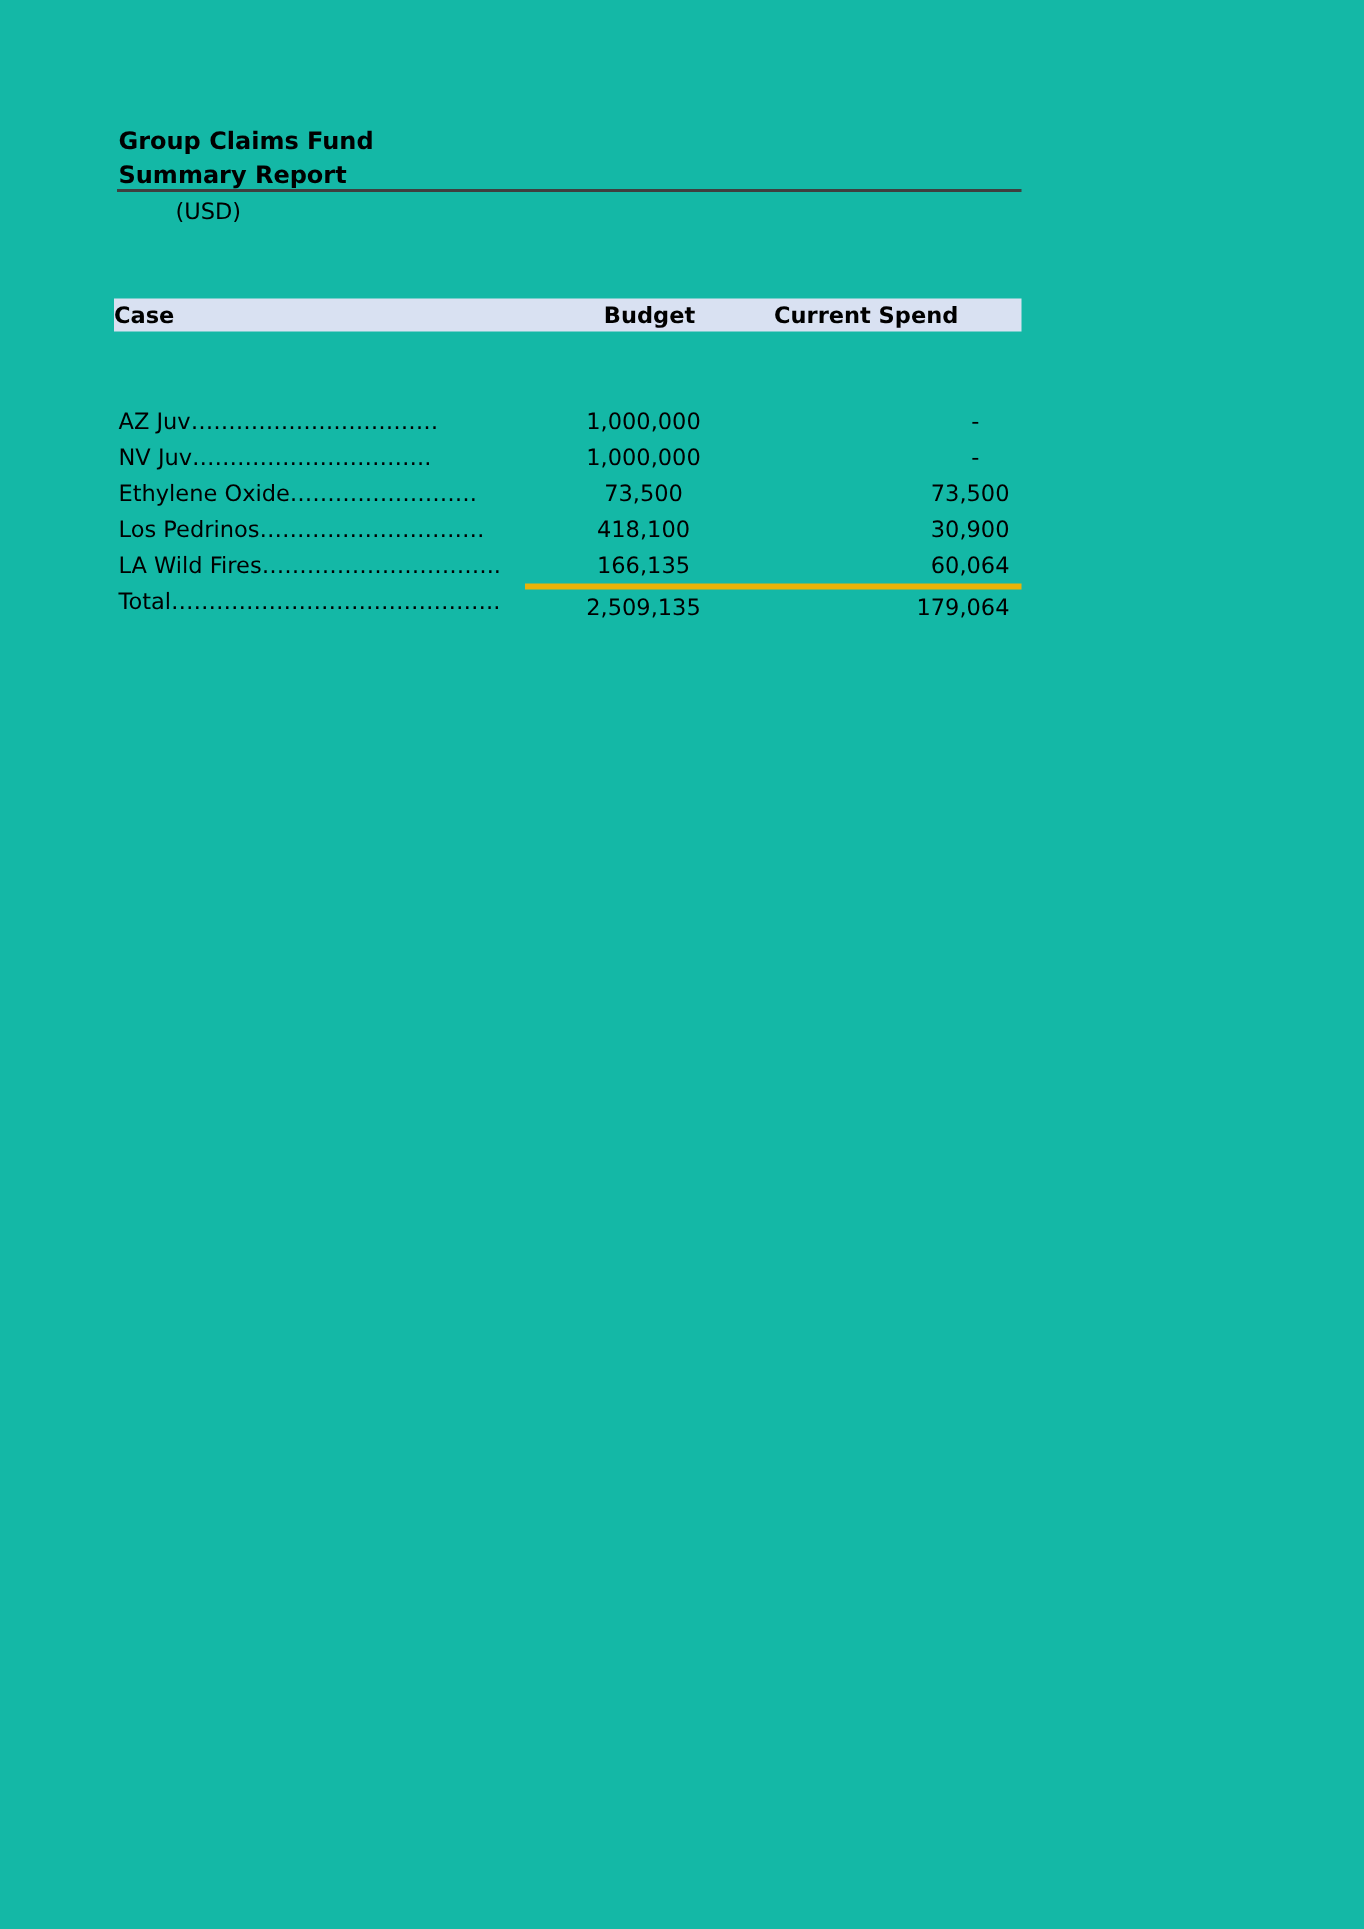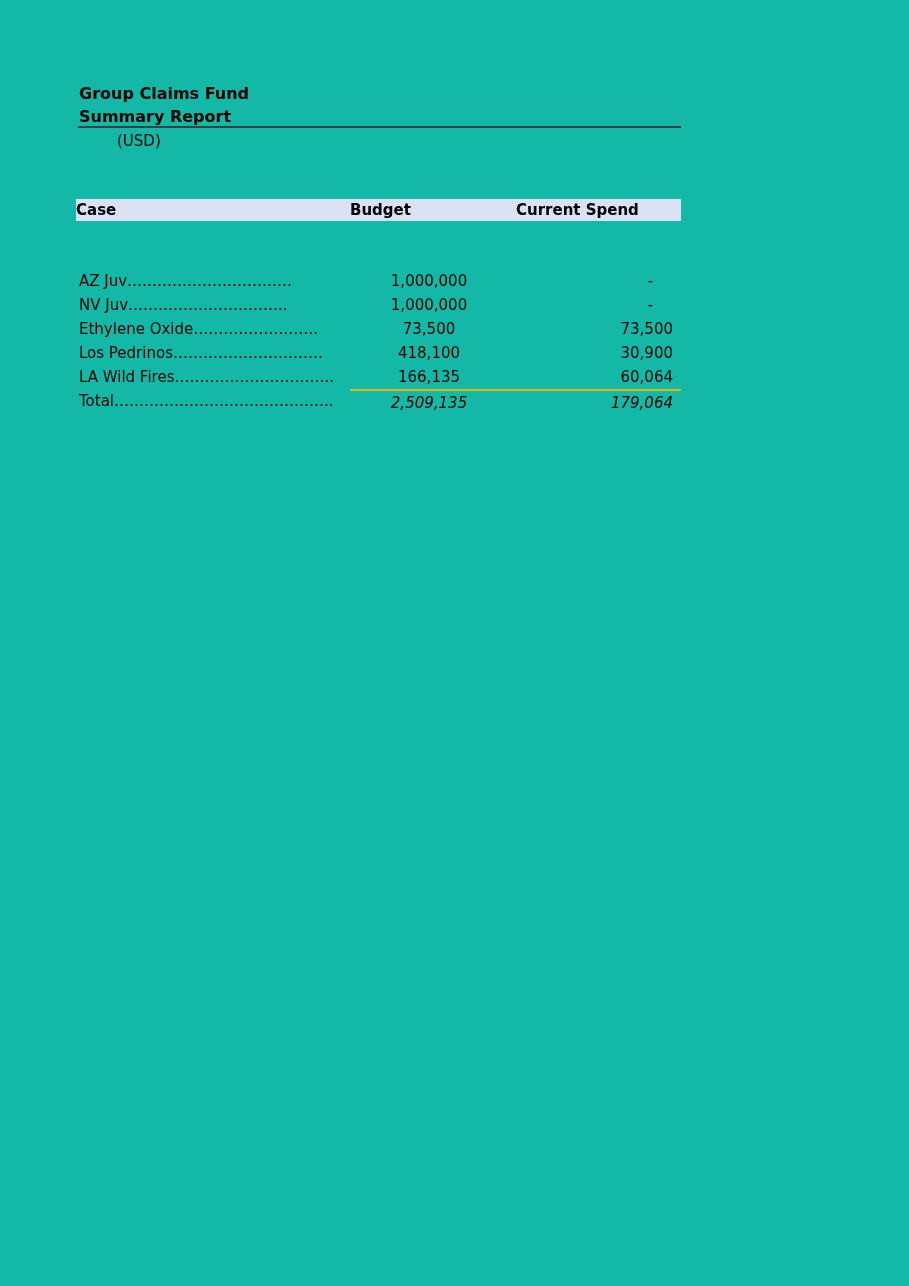--- a/index.html
+++ b/index.html
@@ -57,21 +57,21 @@
     top: 199px;
     width: 605px;
     height: 22px;
     background: #d9e1f2;
     display: flex;
     font-size: 15px;
     font-weight: 700;
     line-height: 22px;
   }
   .th-case   { width: 274px; text-align: left; }
-  .th-budget { width: 166px; }
+  .th-budget { width: 166px; text-align: center; }
   .th-spend  { width: 165px; text-align: left; }
 
   .table-body {
     position: absolute;
     left: 76px;
     top: 269px;
     width: 605px;
     font-size: 15px;
   }
   .trow {
@@ -96,22 +96,21 @@
   .cell-spend {
     width: 165px;
     text-align: right;
     padding-right: 8px;
     box-sizing: border-box;
     white-space: nowrap;
   }
   .cell-spend.dash { padding-right: 28px; }
   .trow.total-row .cell-budget,
   .trow.total-row .cell-spend {
-    border-top: 2px solid #eab308;
-    font-style: italic;
+    border-top: 4px solid #eab308;
   }
 </style>
 </head>
 <body>
 
 <div class="page">
 
   <div class="report-title">Group Claims Fund</div>
   <div class="report-subtitle">Summary Report</div>
   <div class="header-rule"></div>

